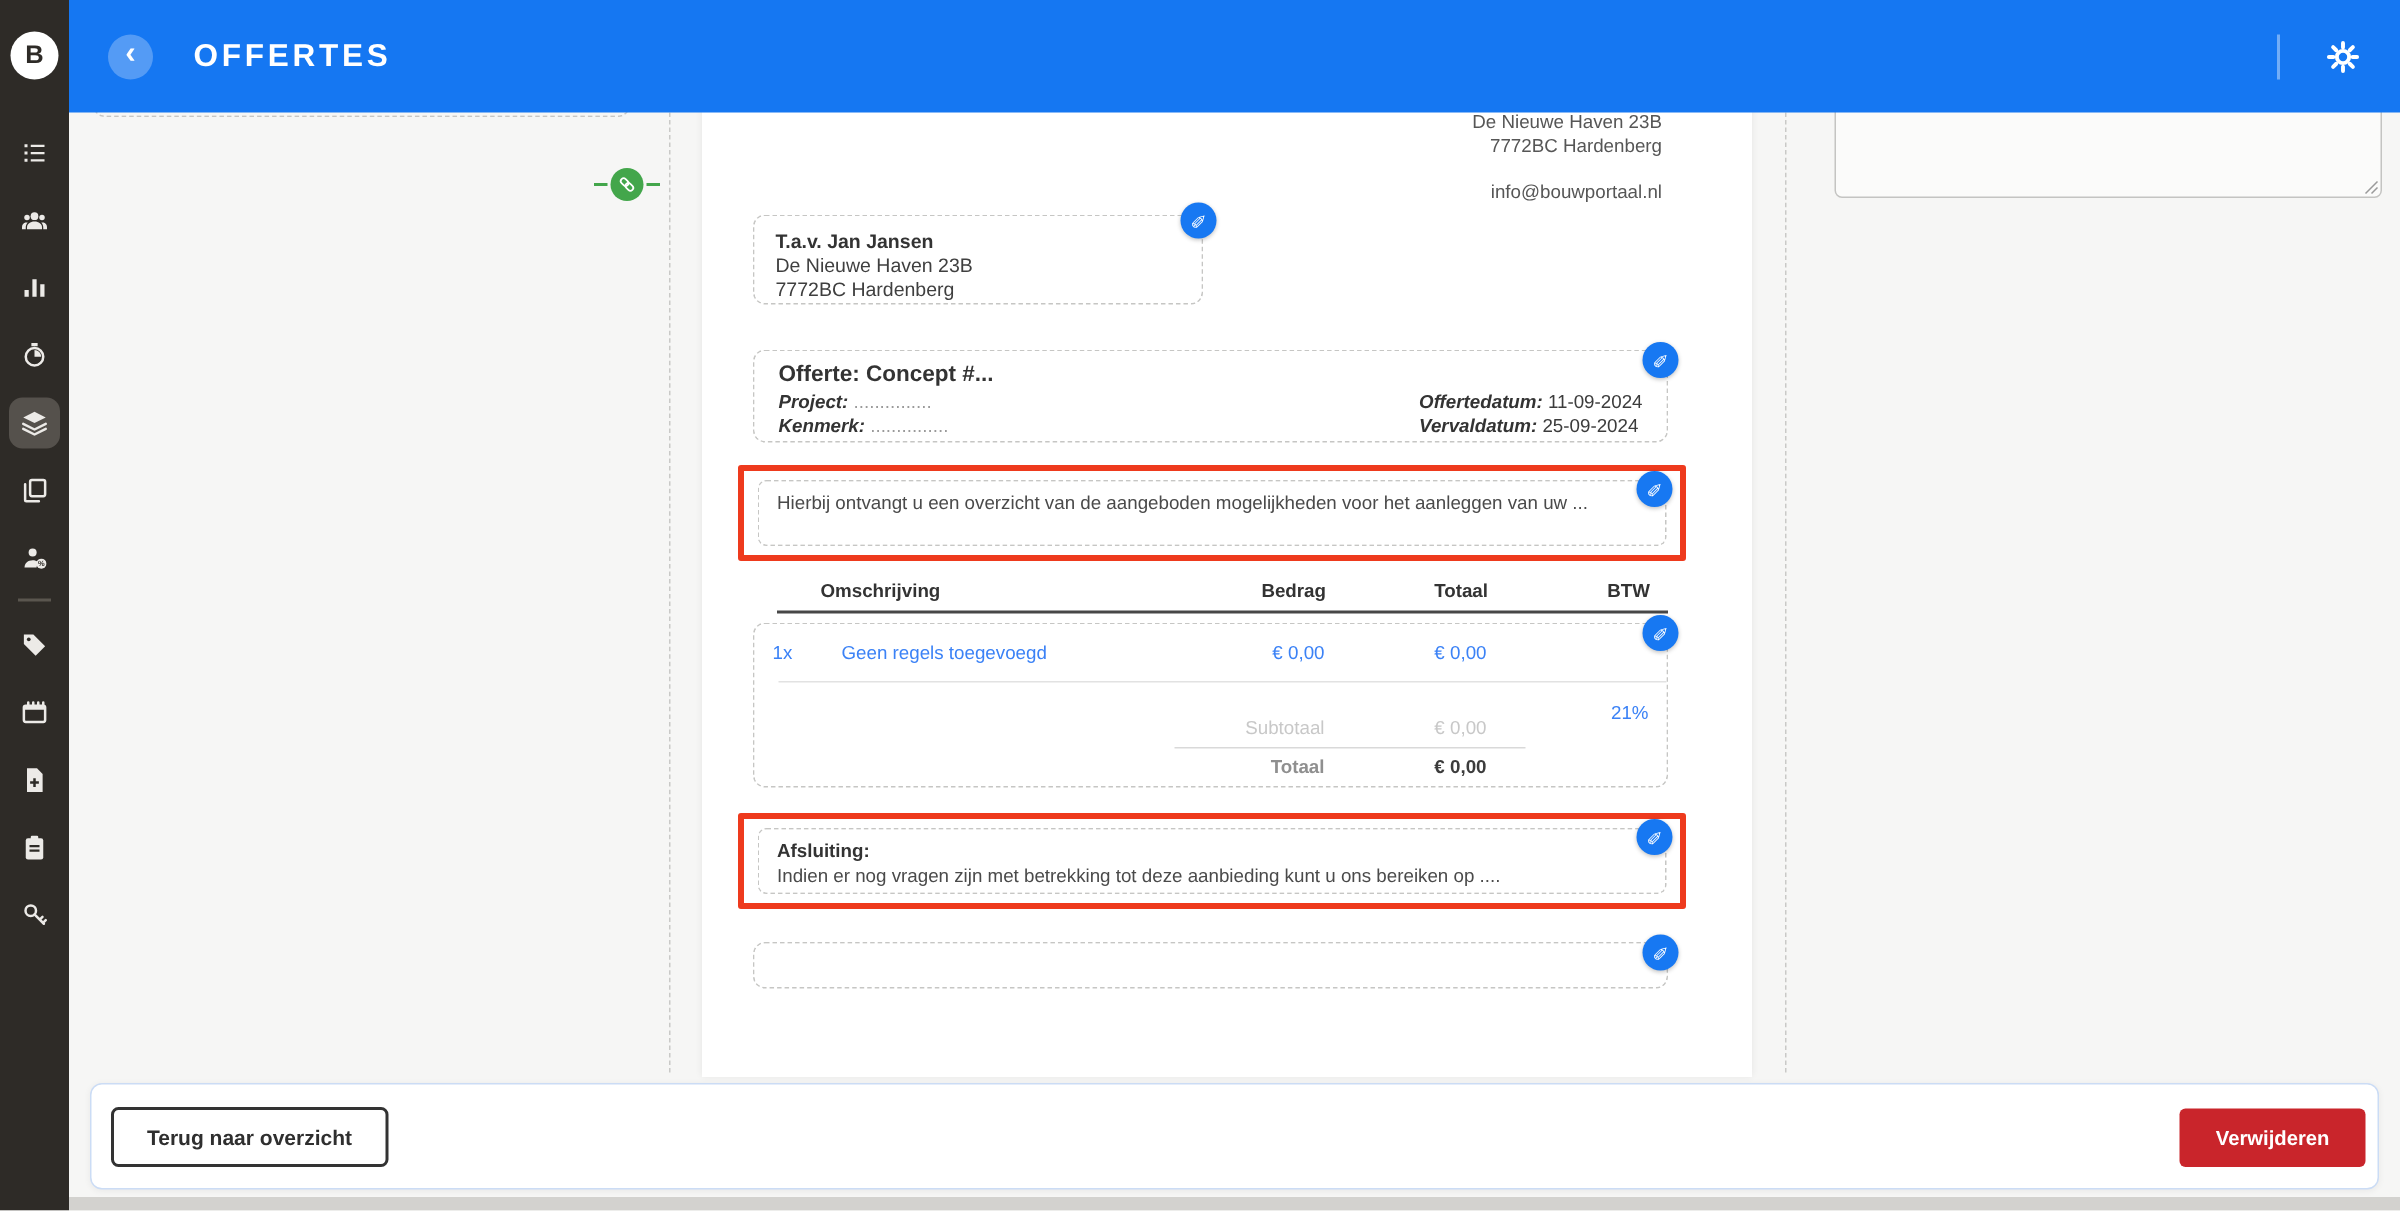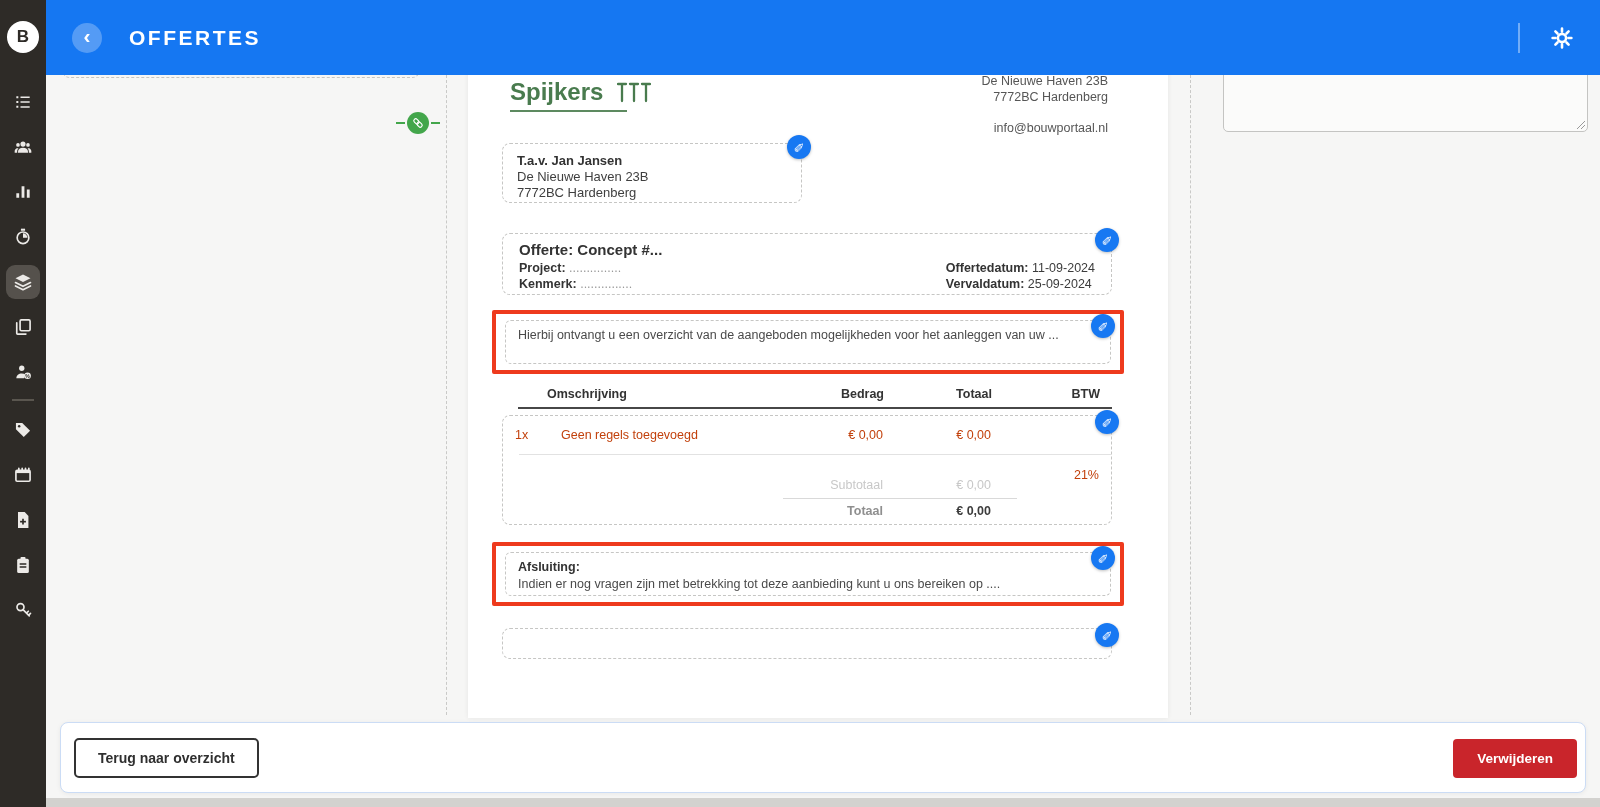--- a/index.html
+++ b/index.html
@@ -49,41 +49,41 @@
   .company-address { position:absolute; right:60px; top:18px; text-align:right; font-size:12.5px; color:#565656; line-height:16px; }
   .company-email { margin-top:15px; }
 
   .dash-box { position:absolute; border:1px dashed #c6c6c4; border-radius:8px; background:#fff; }
   .recipient-box { left:34px; top:88px; width:300px; height:60px; padding:9px 14px; font-size:13px; line-height:16px; color:#3f3f3f; }
   .recipient-attn { font-weight:bold; color:#333; }
 
   .offer-box { left:34px; top:178px; width:610px; height:62px; padding:7px 16px; }
   .offer-title { font-size:15px; font-weight:800; color:#333; }
   .offer-grid { display:flex; justify-content:space-between; margin-top:2px; font-size:12.5px; line-height:16px; }
-  .lbl { font-weight:bold; color:#333; }
+  .lbl { font-weight:bold; color:#333;font-style:italic; }
   .dots { color:#9a9a9a; }
   .offer-right { text-align:left; }
 
   .red-wrap { position:absolute; left:24px; width:632px; height:64px; border:4px solid #ee3a1d; border-radius:2px; padding:6px 9px; background:#fff; z-index:3; }
   .red-wrap.toelichting { top:255px; }
   .red-wrap.afsluiting { top:487px; }
   .red-inner { width:100%; height:100%; border:1px dashed #c6c6c4; border-radius:6px; padding:6px 12px; font-size:12.5px; line-height:17px; position:relative; }
   .section-label { font-weight:bold; color:#333; }
   .section-text { color:#4a4a4a; }
 
   .table-header { position:absolute; left:34px; top:332px; width:610px; height:18px; font-size:12.5px; font-weight:bold; color:#333; }
   .th { position:absolute; top:0; }
   .th.c1 { left:45px; }
   .th.c2 { right:228px; }
   .th.c3 { right:120px; }
   .th.c4 { right:12px; }
   .table-topline { position:absolute; left:50px; top:352px; width:594px; height:0; border-top:2px solid #474747; }
 
   .table-box { left:34px; top:360px; width:610px; height:110px; }
-  .trow { position:absolute; top:12px; left:0; right:0; height:18px; font-size:12.5px; color:#c2410c; }
+  .trow { position:absolute; top:12px; left:0; right:0; height:18px; font-size:12.5px; color:#3b82f6; }
   .td { position:absolute; top:0; }
   .td.qty { left:12px; }
   .td.desc { left:58px; }
   .td.c2 { right:228px; }
   .td.c3 { right:120px; }
   .td.c4 { right:12px;margin-top:40px; }
   .row-line { position:absolute; left:16px; right:0; top:38px; border-top:1px solid #e2e2e2; }
   .sub-row { position:absolute; top:62px; left:0; right:0; height:16px; font-size:12.5px; color:#c8c8c8; }
   .sub-line { position:absolute; left:280px; width:234px; top:82px; border-top:1px solid #d9d9d9; }
   .tot-row { position:absolute; top:88px; left:0; right:0; height:16px; font-size:12.5px; }
@@ -257,30 +257,20 @@
         </svg>
     </span>
     <span class="link-dash"></span>
   </div>
 
   <div class="vsep left"></div>
   <div class="vsep right"></div>
 
   <div class="page">
 
-    <div class="logo-block">
-      <div class="logo-line1">Bouwbedrijf</div>
-      <div class="logo-line2">
-        <span>Spijkers</span>
-        <svg width="34" height="21" viewBox="0 0 34 21">
-            <path d="M1 2h8M5 2v17M13 2h8M17 2v17M25 2h8M29 2v17" stroke="#497b4e" stroke-width="2.3" stroke-linecap="round" fill="none"></path>
-          </svg>
-      </div>
-      <div class="logo-underline"></div>
-    </div>
 
     <div class="company-address">
       <div>De Nieuwe Haven 23B</div>
       <div>7772BC Hardenberg</div>
       <div class="company-email">info@bouwportaal.nl</div>
     </div>
 
     <div class="dash-box recipient-box">
       <div class="recipient-attn">T.a.v. Jan Jansen</div>
       <div>De Nieuwe Haven 23B</div>

